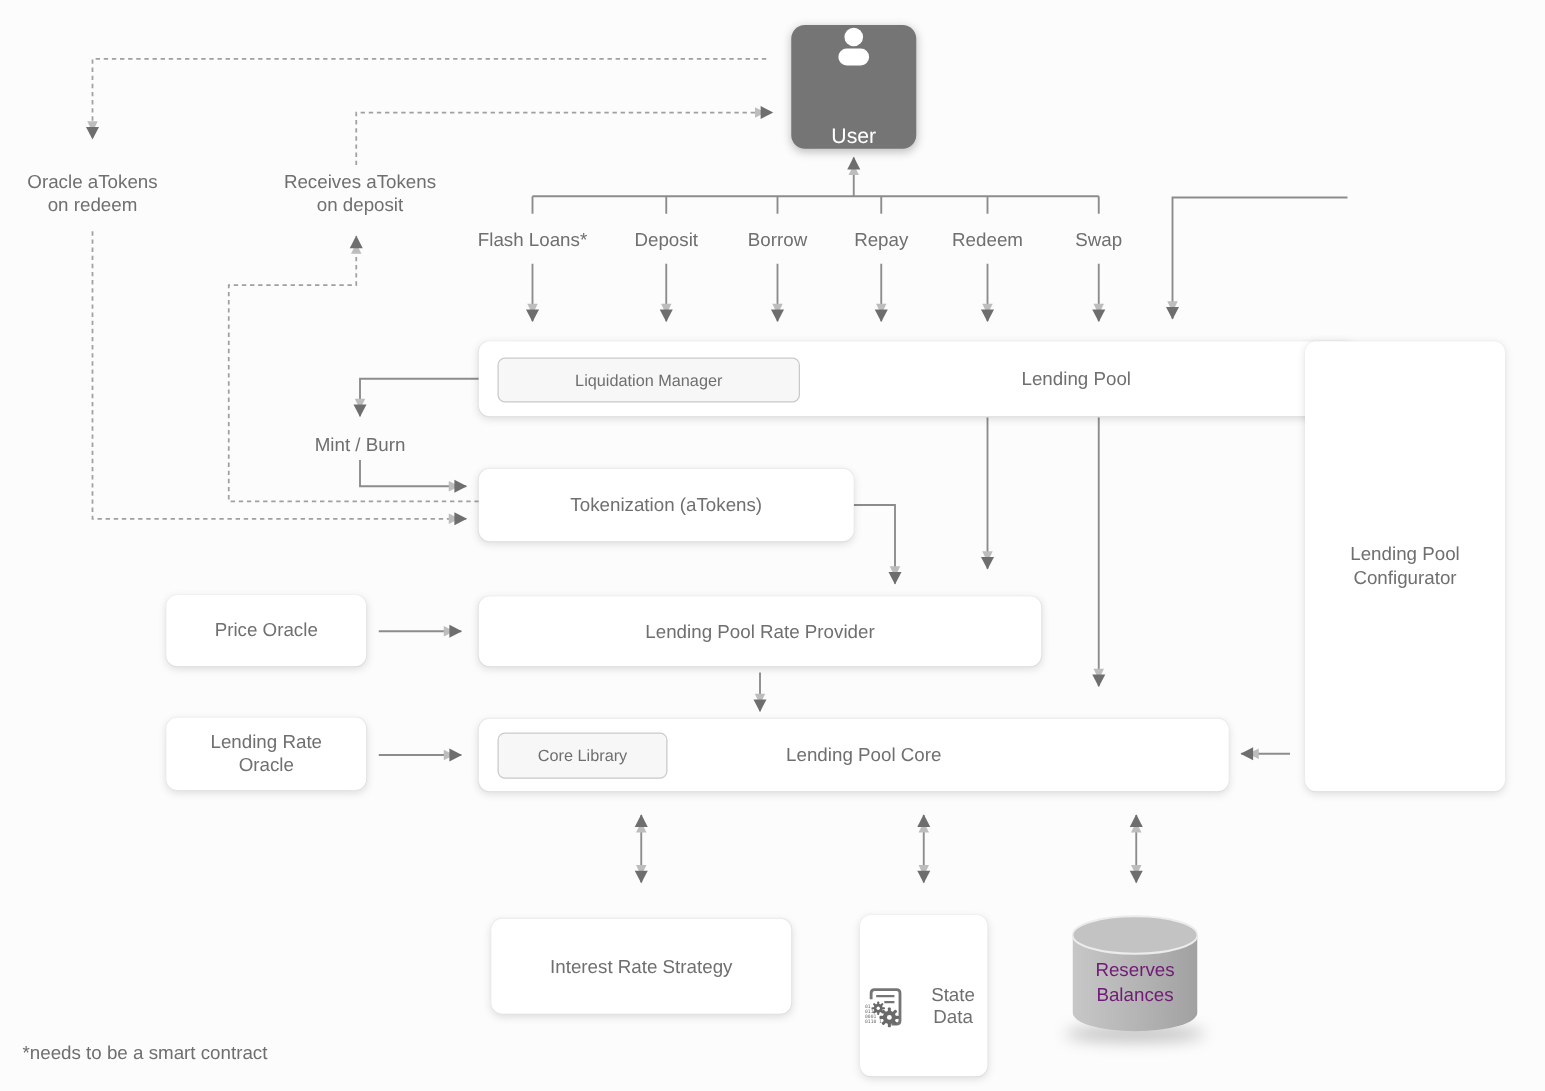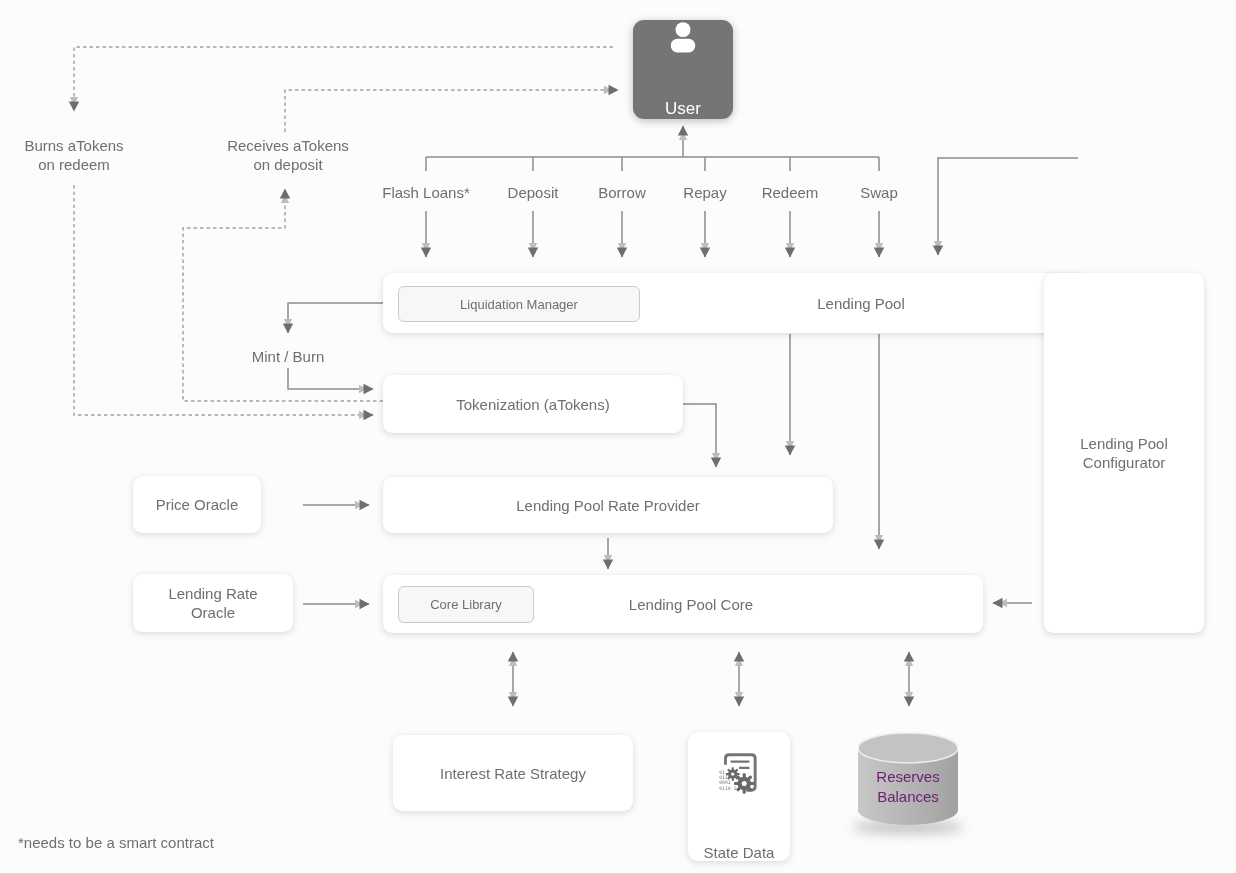--- a/index.html
+++ b/index.html
@@ -29,21 +29,21 @@
         display:flex; flex-direction:column; align-items:center; justify-content:center; gap:4px;}
   .user-node .lbl{color:#ffffff; font-size:17px;margin-top:40px;}
   .actor{position:absolute; z-index:2; display:flex; flex-direction:column; align-items:center; gap:2px;}
   .actor .lbl{font-size:15px; color:var(--text); white-space:nowrap;}
   .cyl-wrap{position:absolute; z-index:2; left:858px; top:731px; width:100px; height:100px;}
   .cyl-text{position:absolute; left:0; top:36px; width:100%; text-align:center; color:#701a75;
         font-size:15px; line-height:20px;}
   .cyl-shadow{position:absolute; z-index:1; left:852px; top:820px; width:112px; height:14px;
         background:rgba(0,0,0,0.22); border-radius:50%; filter:blur(6px);}
   .footnote{position:absolute; z-index:2; left:18px; top:834px; font-size:15px; color:var(--text);}
-  .state-node{flex-direction:column; justify-content:space-between; padding-top:16px; gap:8px;}
+  .state-node{flex-direction:row; justify-content:flex-end; padding-top:16px; gap:8px;}
 </style>
 </head>
 <body>
 
 <div class="canvas">
 
   <svg class="wires" width="1236" height="873" viewBox="0 0 1236 873">
     <defs>
       <marker id="mA" viewBox="0 0 16 12" refX="15" refY="6" markerWidth="16" markerHeight="12" orient="auto-start-reverse" markerUnits="userSpaceOnUse">
         <path d="M1 1.8 L9.5 6 L1 10.2 Z" fill="#bdbdbd"></path>
@@ -94,34 +94,34 @@
   </div>
 
 
   <div class="action-label" style="left:426px;">Flash Loans*</div>
   <div class="action-label" style="left:533px;">Deposit</div>
   <div class="action-label" style="left:622px;">Borrow</div>
   <div class="action-label" style="left:705px;">Repay</div>
   <div class="action-label" style="left:790px;">Redeem</div>
   <div class="action-label" style="left:879px;">Swap</div>
 
-  <div class="annot prewrap" style="left:4px; top:136px; width:140px;">Burns aTokens
+  <div class="annot prewrap" style="left:4px; top:136px; width:140px;">Oracle aTokens
 on redeem</div>
   <div class="annot prewrap" style="left:208px; top:136px; width:160px;">Receives aTokens
 on deposit</div>
   <div class="annot" style="left:228px; top:347px; width:120px;">Mint / Burn</div>
 
   <div class="node" style="left:383px; top:273px; width:701px; height:60px;">
     <div class="inner-box" style="left:15px; top:13px; width:240px; height:34px;">Liquidation Manager</div>
     <div class="overlay-label" style="left:255px; right:0; top:0; bottom:0;">Lending Pool</div>
   </div>
 
   <div class="node" style="left:383px; top:375px; width:300px; height:58px;">Tokenization (aTokens)</div>
 
-  <div class="node" style="left:133px; top:476px; width:128px; height:57px;">Price Oracle</div>
+  <div class="node" style="left:133px; top:476px; width:160px; height:57px;">Price Oracle</div>
 
   <div class="node" style="left:383px; top:477px; width:450px; height:56px;">Lending Pool Rate Provider</div>
 
   <div class="node prewrap" style="left:133px; top:574px; width:160px; height:58px; line-height:19px;">Lending Rate
 Oracle</div>
 
   <div class="node" style="left:383px; top:575px; width:600px; height:58px;">
     <div class="inner-box" style="left:15px; top:11px; width:134px; height:35px;">Core Library</div>
     <div class="overlay-label" style="left:0; right:0; top:0; bottom:0;padding-left:16px;">Lending Pool Core</div>
   </div>

